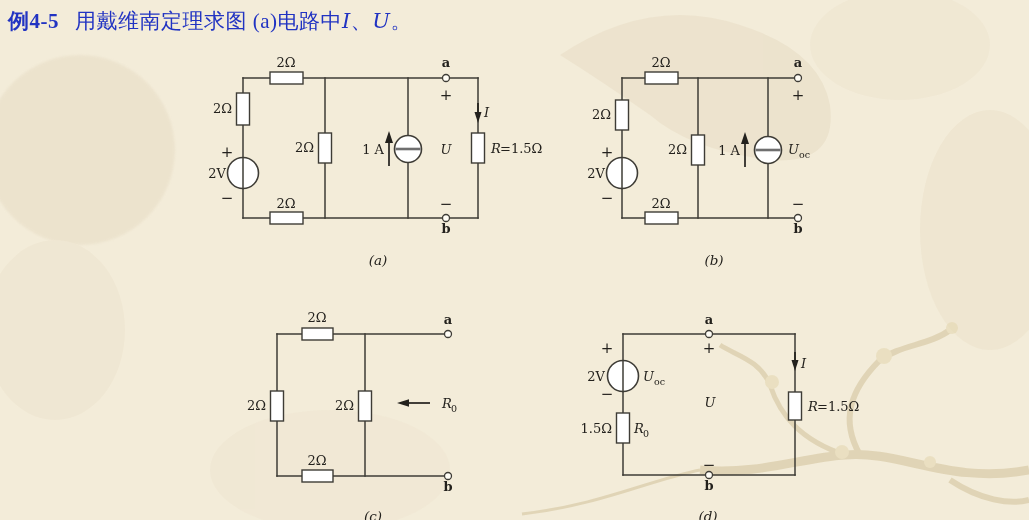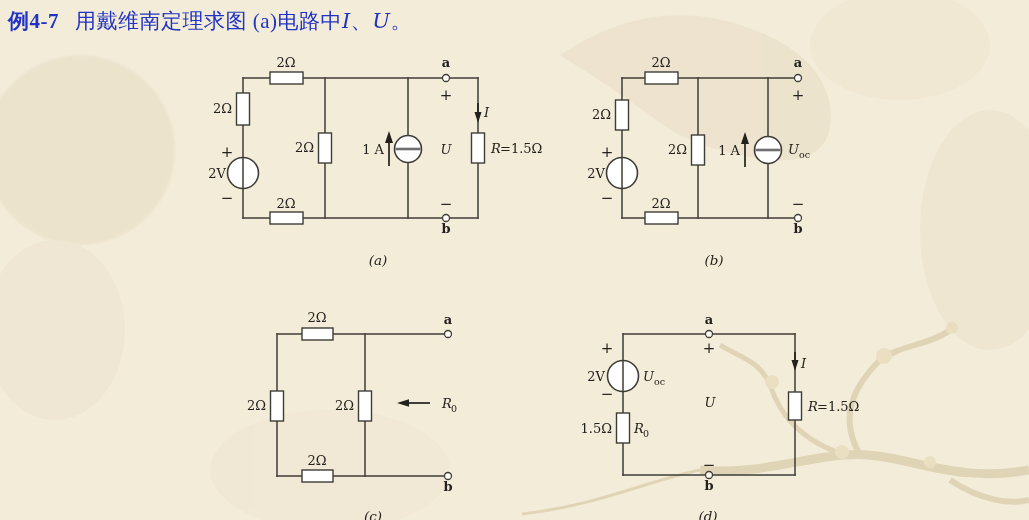--- a/index.html
+++ b/index.html
@@ -52,21 +52,21 @@
       <path d="M950,480 C 980,500 1010,505 1029,500" stroke-width="6"></path>
       <circle cx="772" cy="382" r="7" fill="#e3d6ae" stroke="none"></circle>
       <circle cx="884" cy="356" r="8" fill="#e3d6ae" stroke="none"></circle>
       <circle cx="952" cy="328" r="6" fill="#e3d6ae" stroke="none"></circle>
       <circle cx="842" cy="452" r="7" fill="#e3d6ae" stroke="none"></circle>
       <circle cx="930" cy="462" r="6" fill="#e3d6ae" stroke="none"></circle>
     </g>
   </svg>
 
   <div class="title">
-    <span class="title-tag">例4-7</span><span>用戴维南定理求图 (a)电路中</span><span class="var">I</span><span>、</span><span class="var">U</span><span>。</span>
+    <span class="title-tag">例4-5</span><span>用戴维南定理求图 (a)电路中</span><span class="var">I</span><span>、</span><span class="var">U</span><span>。</span>
   </div>
 
   <svg class="circuit" style="left:182px; top:55px;" width="368" height="215">
     <g>
       <line class="w" x1="61" y1="23" x2="296" y2="23"></line>
       <line class="w" x1="296" y1="23" x2="296" y2="163"></line>
       <line class="w" x1="61" y1="163" x2="296" y2="163"></line>
       <line class="w" x1="61" y1="23" x2="61" y2="163"></line>
       <line class="w" x1="143" y1="23" x2="143" y2="163"></line>
       <line class="w" x1="226" y1="23" x2="226" y2="163"></line>

